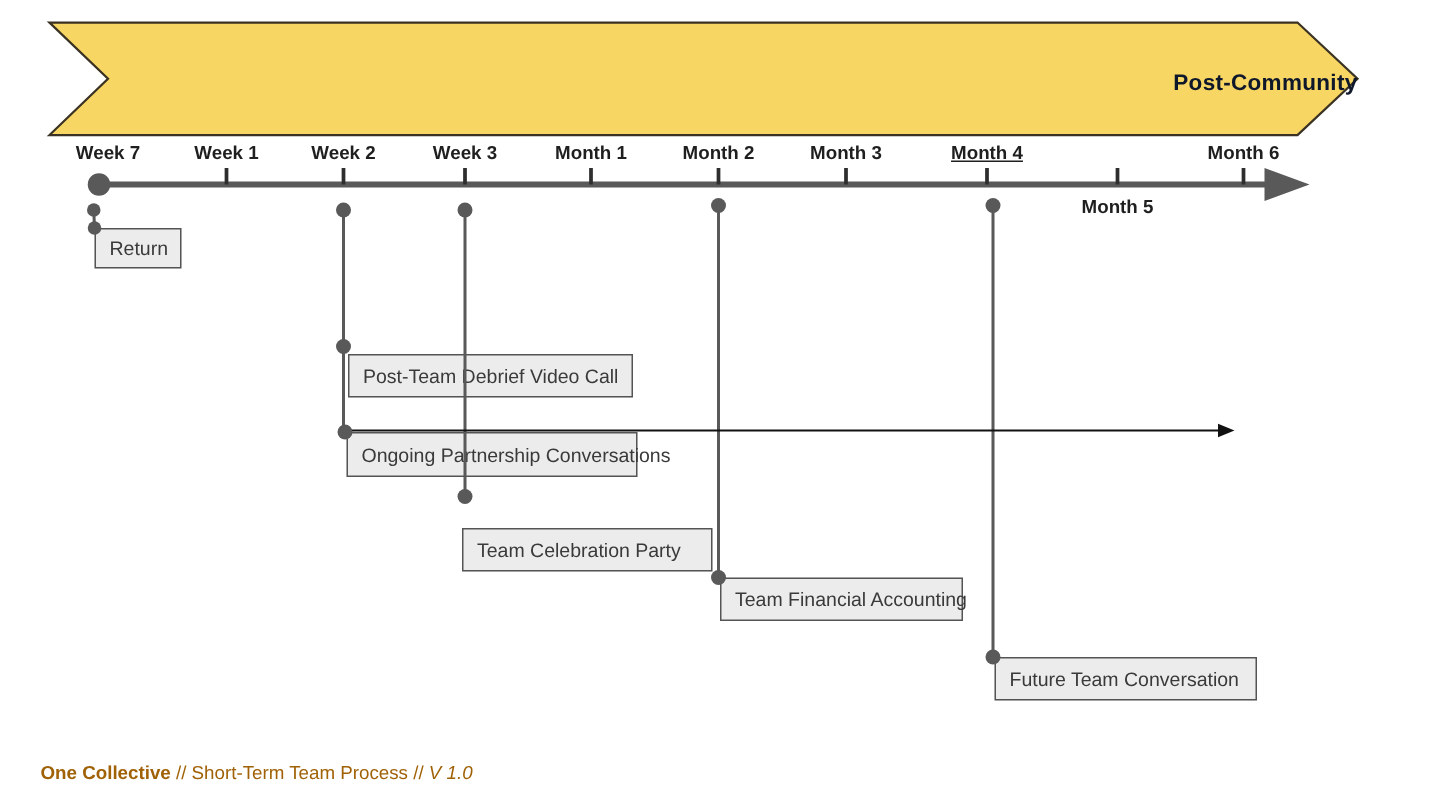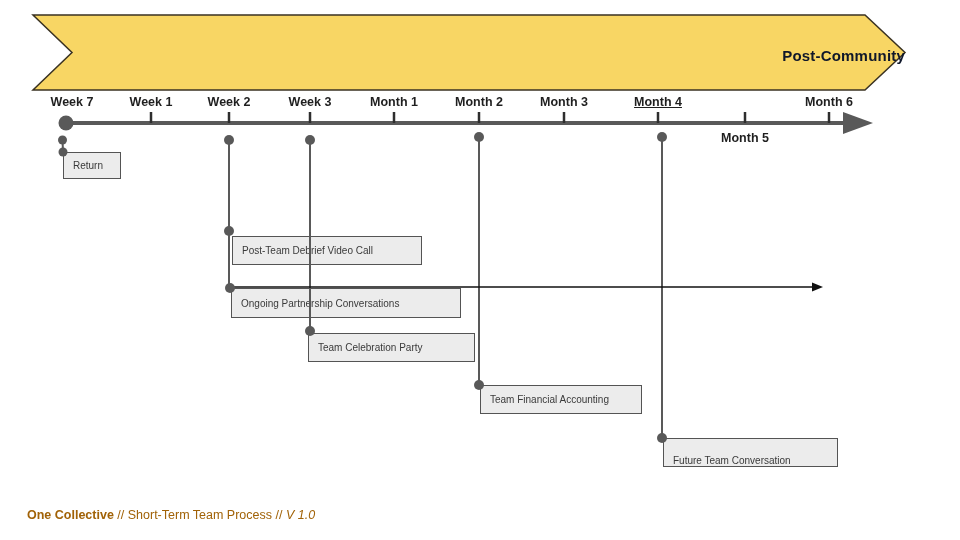--- a/index.html
+++ b/index.html
@@ -40,21 +40,21 @@
   }
 
   
   .event-box {
     position: absolute;
     background: #ececec;
     border: 1px solid #545454;
     display: flex;
     align-items: center;
     padding-left: 9px;
-    font-size: 10px;
+    font-size: 13px;
     color: #3a3a3a;
     white-space: nowrap;
   }
 
   
   .footer {
     position: absolute;
     left: 27px; top: 508px;
     font-size: 12.5px;
     color: #a16207;
@@ -68,30 +68,30 @@
 
 <div class="slide">
 
   <div class="boxes-layer">
     <div class="event-box" style="left:63px;  top:152px; width:58px;  height:27px;">
       <span>Return</span>
     </div>
     <div class="event-box" style="left:232px; top:236px; width:190px; height:29px;">
       <span>Post-Team Debrief Video Call</span>
     </div>
-    <div class="event-box" style="left:231px; top:288px; width:230px; height:30px;">
+    <div class="event-box" style="left:231px; top:288px; width:194px; height:30px;">
       <span>Ongoing Partnership Conversations</span>
     </div>
-    <div class="event-box" style="left:308px; top:333px; width:167px; height:29px;">
+    <div class="event-box" style="left:308px; top:352px; width:167px; height:29px;">
       <span>Team Celebration Party</span>
     </div>
     <div class="event-box" style="left:480px; top:385px; width:162px; height:29px;">
       <span>Team Financial Accounting</span>
     </div>
-    <div class="event-box" style="left:663px; top:438px; width:175px; height:29px;align-items:flex-end;">
+    <div class="event-box" style="left:663px; top:438px; width:175px; height:29px;">
       <span>Future Team Conversation</span>
     </div>
   </div>
 
   <svg class="svg-overlay" width="960" height="540" viewBox="0 0 960 540">
 
     <polygon points="33,15 865,15 905,52.5 865,90 33,90 72,52.5" stroke="#3A3222" stroke-width="1.5" fill="#F8D664"></polygon>
 
     <line x1="66" y1="123" x2="845" y2="123" stroke="#595959" stroke-width="4"></line>
     <polygon points="843,112 873,123 843,134" fill="#595959"></polygon>

